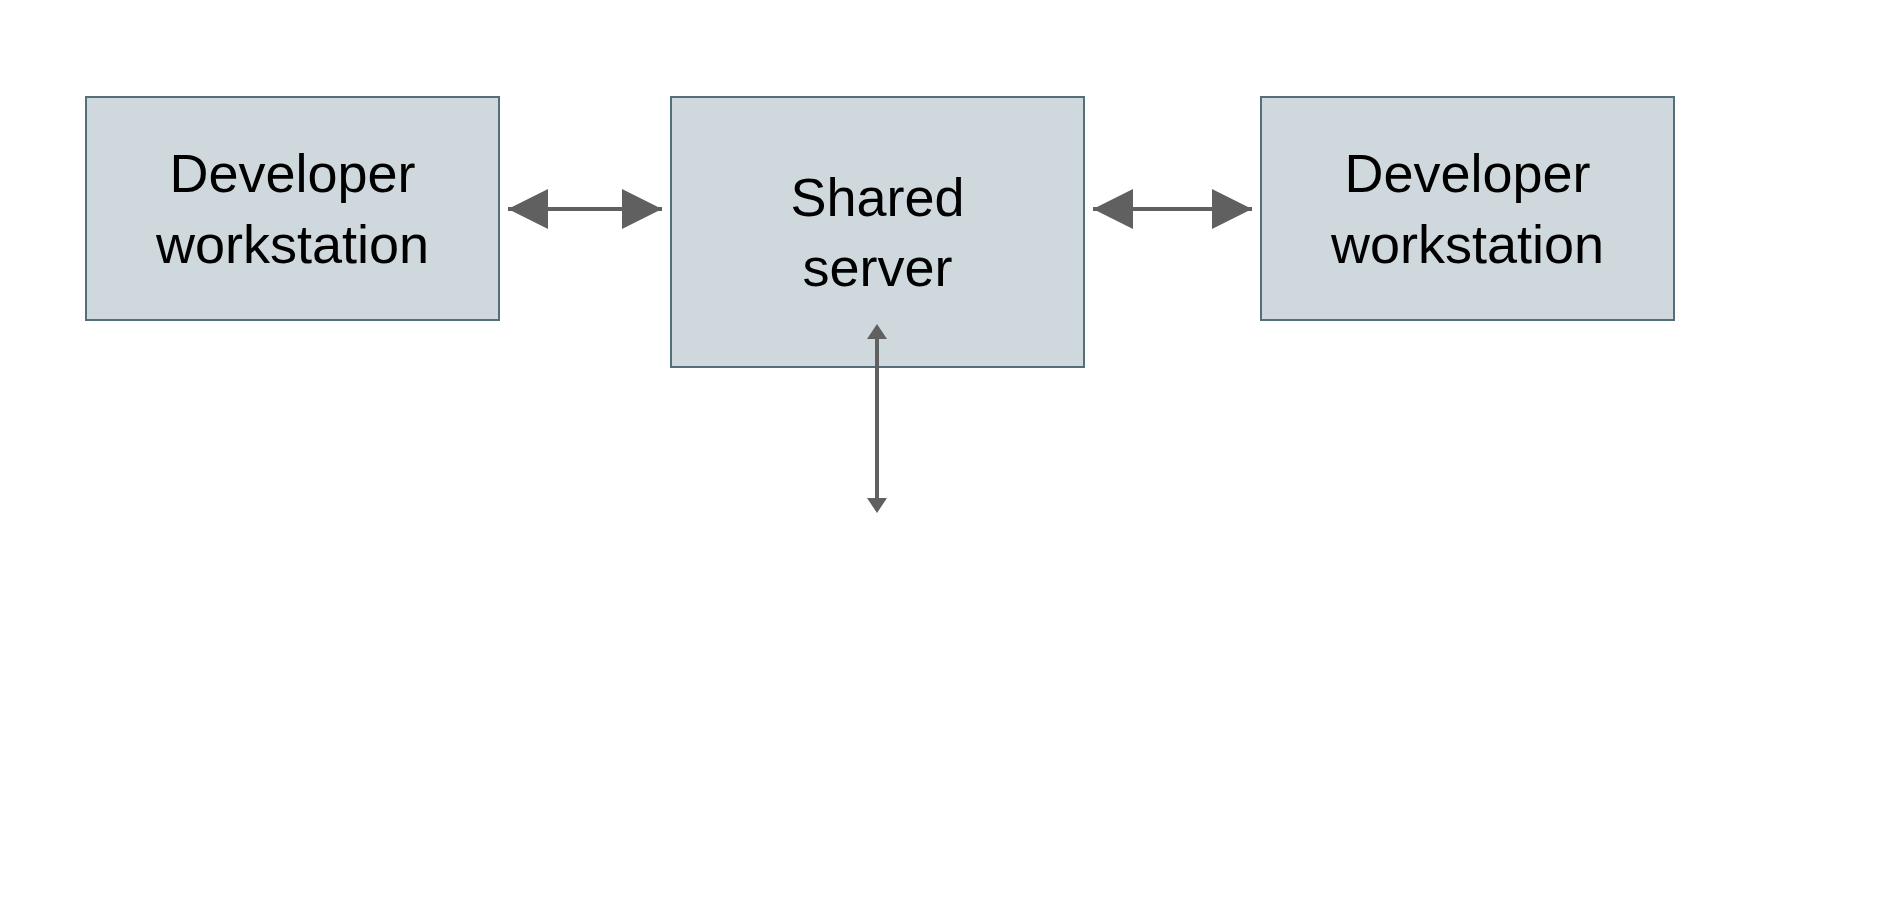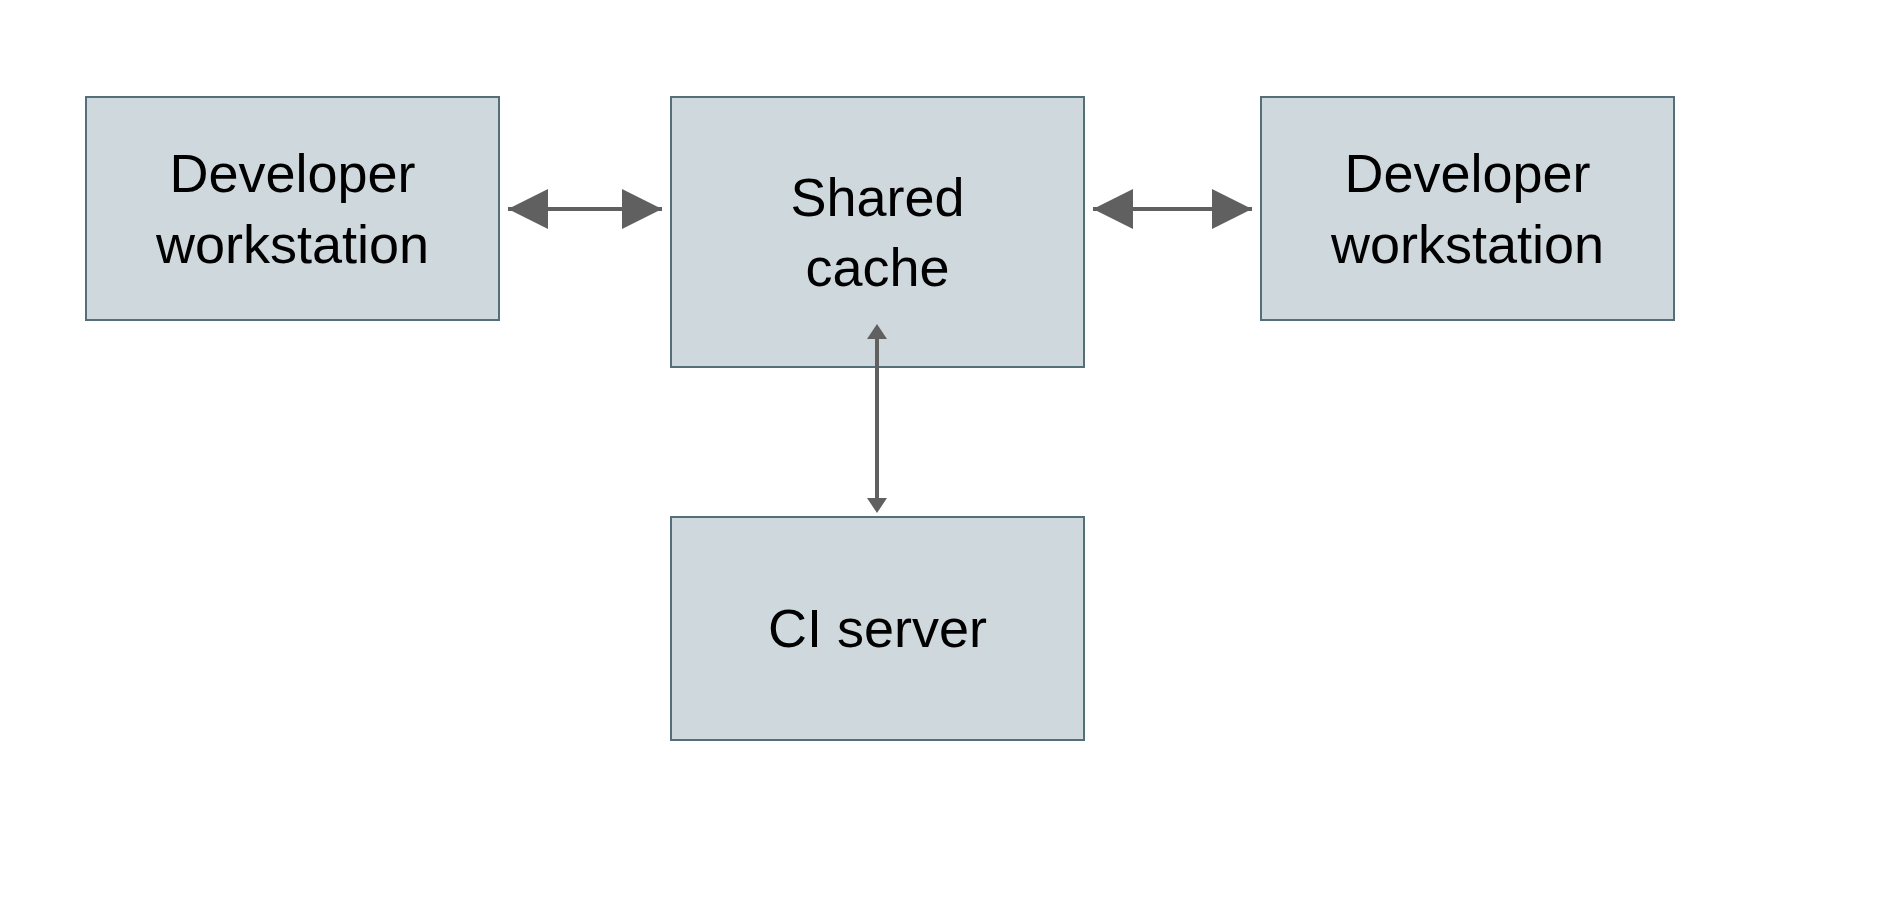--- a/index.html
+++ b/index.html
@@ -70,36 +70,31 @@
   <div class="box box-top-left">
     <div>
       <span>Developer</span><br>
       <span>workstation</span>
     </div>
   </div>
 
   <div class="box box-top-center">
     <div>
       <span>Shared</span><br>
-      <span>cache</span>
+      <span>server</span>
     </div>
   </div>
 
   <div class="box box-top-right">
     <div>
       <span>Developer</span><br>
       <span>workstation</span>
     </div>
   </div>
 
-  <div class="box box-bottom">
-    <div>
-      <span>CI server</span>
-    </div>
-  </div>
 
   <svg class="arrow-svg" style="left:500px; top:178px; width:170px; height:30px;">
     <defs>
       <marker id="arrowhead-right-1" markerWidth="12" markerHeight="12" refX="10" refY="5" orient="auto">
         <path d="M0,0 L10,5 L0,10 Z" fill="#606060"></path>
       </marker>
       <marker id="arrowhead-left-1" markerWidth="12" markerHeight="12" refX="0" refY="5" orient="auto">
         <path d="M10,0 L0,5 L10,10 Z" fill="#606060"></path>
       </marker>
     </defs>

